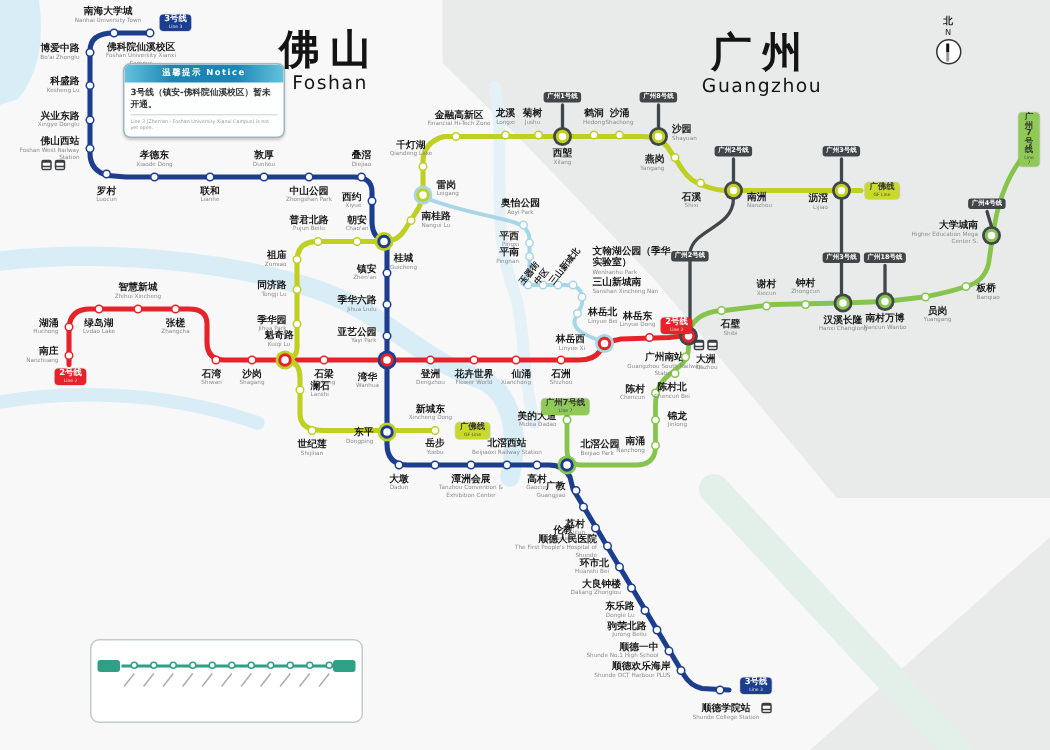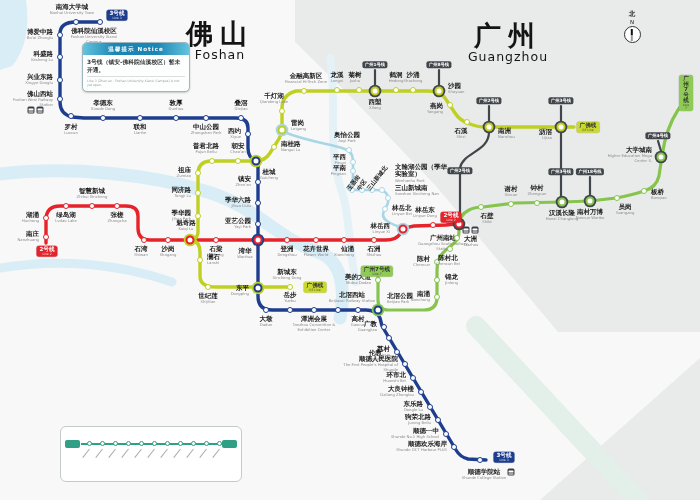--- a/index.html
+++ b/index.html
@@ -184,21 +184,21 @@
       <div class="lbl" style="left: 290px; top: 304px; transform: translate(-50%, -100%);">
         <div class="cn">岳步</div>
         <div class="en">Yuebu</div>
       </div>
       <div class="st" title="潭洲会展" style="left: 314px; top: 310px; border-color: rgb(29, 62, 143);"></div>
       <div class="lbl" style="left: 314px; top: 316px; transform: translate(-50%, 0px);">
         <div class="cn">潭洲会展</div>
         <div class="en" style="max-width: 58px; white-space: normal;">Tanzhou Convention &amp; Exhibition Center</div>
       </div>
       <div class="st" title="北滘西站" style="left: 338px; top: 310px; border-color: rgb(29, 62, 143);"></div>
-      <div class="lbl" style="left: 352px; top: 304px; transform: translate(-50%, -100%);">
+      <div class="lbl" style="left: 338px; top: 304px; transform: translate(-50%, -100%);">
         <div class="cn">北滘西站</div>
         <div class="en" style="max-width: 48px; white-space: normal;">Beijiaoxi Railway Station</div>
       </div>
       <div class="st" title="高村" style="left: 358px; top: 310px; border-color: rgb(29, 62, 143);"></div>
       <div class="lbl" style="left: 358px; top: 316px; transform: translate(-50%, 0px);">
         <div class="cn">高村</div>
         <div class="en">Gaocun</div>
       </div>
       <div class="sti" title="北滘公园" style="left: 378px; top: 310px; border: 2px solid rgb(29, 62, 143); box-shadow: rgb(134, 196, 78) 0px 0px 0px 1.8px;"></div>
       <div class="lbl r" style="left: 387px; top: 299px; transform: translate(0px, -50%);">

